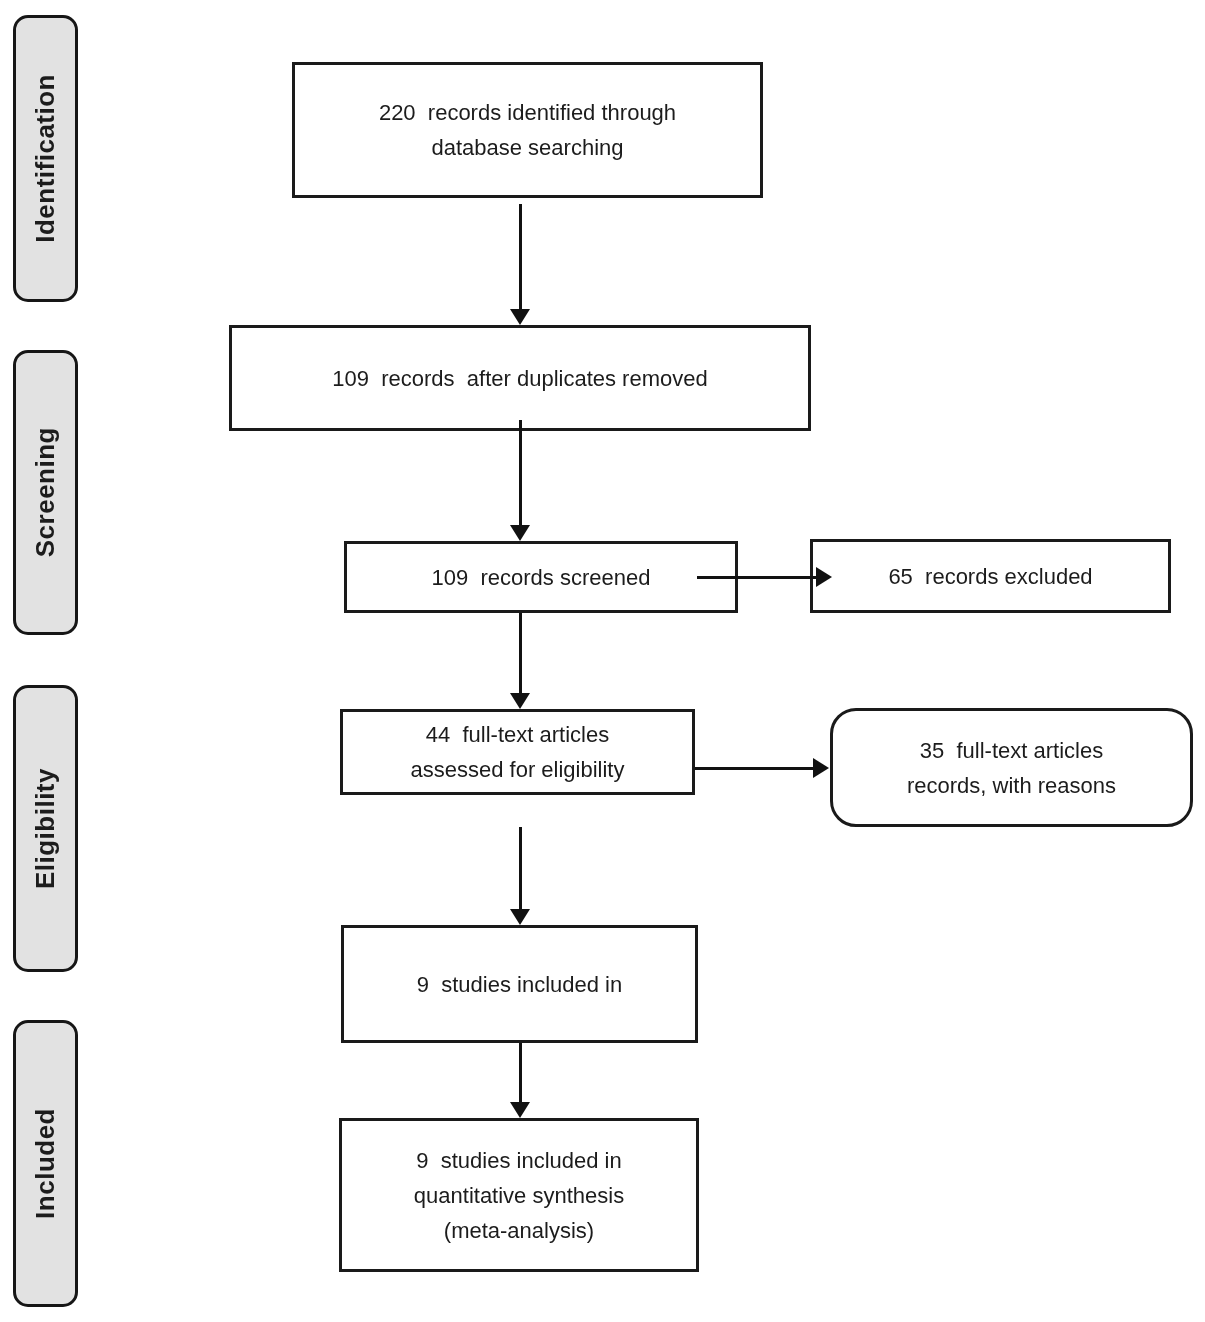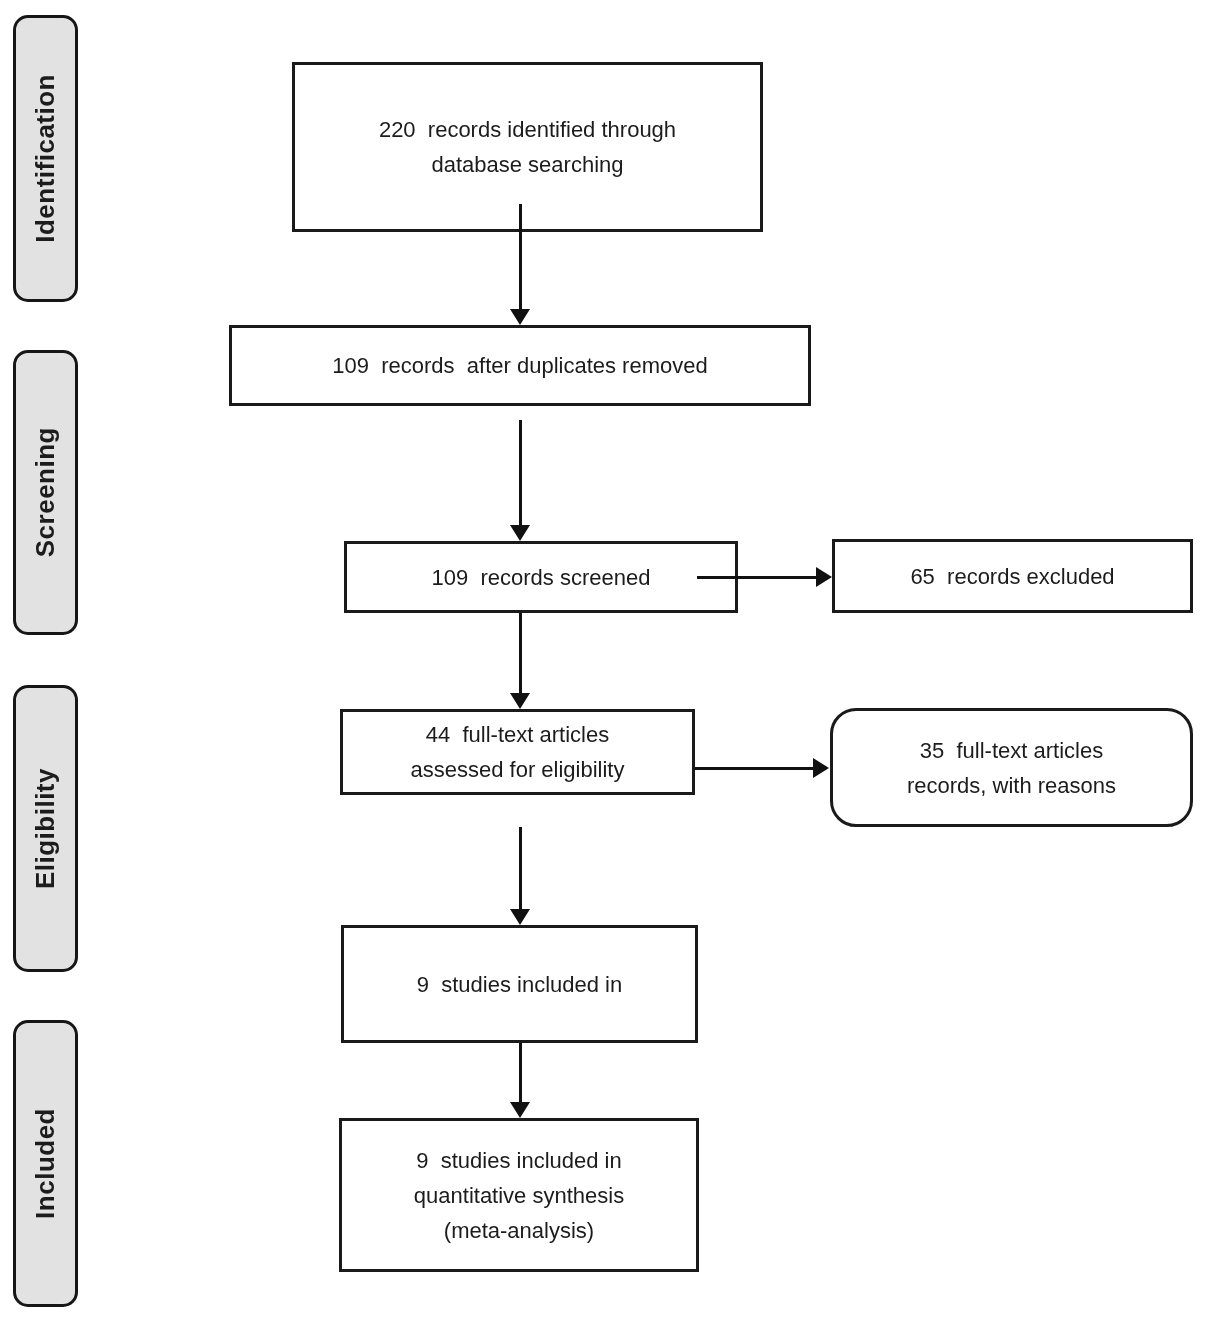--- a/index.html
+++ b/index.html
@@ -80,34 +80,34 @@
   <div class="stage" style="top:350px; height:285px;">
     <span class="stage-label">Screening</span>
   </div>
   <div class="stage" style="top:685px; height:287px;">
     <span class="stage-label">Eligibility</span>
   </div>
   <div class="stage" style="top:1020px; height:287px;">
     <span class="stage-label">Included</span>
   </div>
 
-  <div class="flowbox" style="left:292px; top:62px; width:471px; height:170px;">
+  <div class="flowbox" style="left:292px; top:62px; width:471px; height:136px;">
     <div class="line">220  records identified through</div>
     <div class="line">database searching</div>
   </div>
 
-  <div class="flowbox" style="left:229px; top:325px; width:582px; height:81px;">
+  <div class="flowbox" style="left:229px; top:325px; width:582px; height:106px;">
     <div class="line">109  records  after duplicates removed</div>
   </div>
 
   <div class="flowbox" style="left:344px; top:541px; width:394px; height:72px;">
     <div class="line">109  records screened</div>
   </div>
 
-  <div class="flowbox" style="left:832px; top:539px; width:361px; height:74px;">
+  <div class="flowbox" style="left:810px; top:539px; width:361px; height:74px;">
     <div class="line">65  records excluded</div>
   </div>
 
   <div class="flowbox" style="left:340px; top:709px; width:355px; height:86px;">
     <div class="line">44  full-text articles</div>
     <div class="line">assessed for eligibility</div>
   </div>
 
   <div class="flowbox" style="left:830px; top:708px; width:363px; height:119px;border-radius:26px;">
     <div class="line">35  full-text articles</div>

